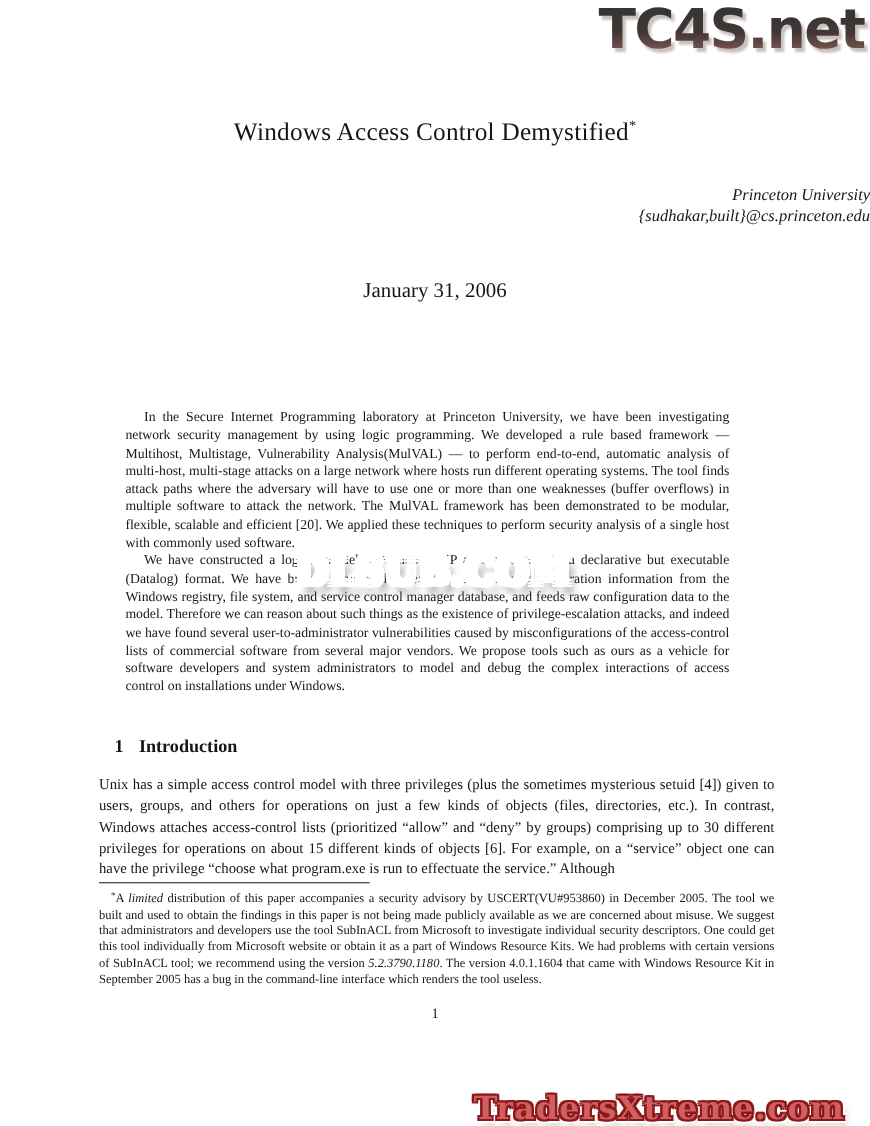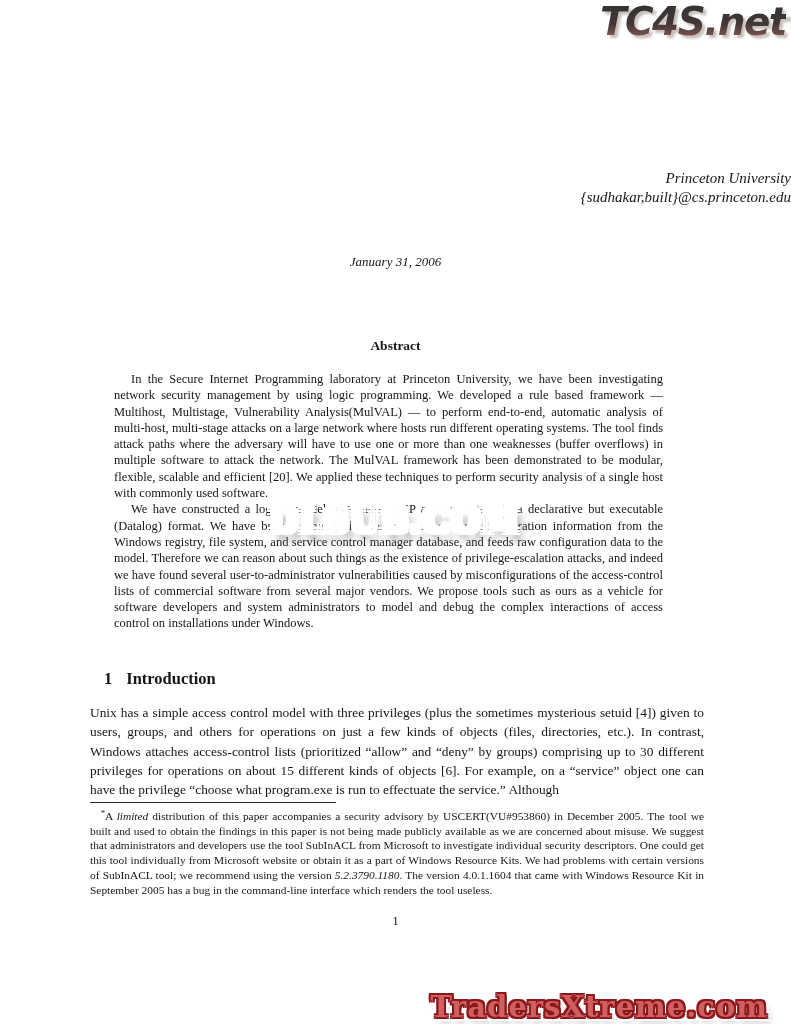--- a/index.html
+++ b/index.html
@@ -22,21 +22,21 @@
   .title sup { font-size: 13px; vertical-align: 9px; }
 
   .authors {
     position: absolute; top: 169px; left: 0; width: 100%;
     text-align: center; font-size: 15px; line-height: 18.5px;
   }
   .it { font-style: italic; text-align: right; }
 
   .date {
     position: absolute; top: 254px; left: 0; width: 100%;
-    text-align: center; font-size: 13px; font-style: italic;
+    text-align: center; font-size: 19px;
   }
 
   .abs-head {
     position: absolute; top: 338px; left: 0; width: 100%;
     text-align: center; font-size: 13.5px; font-weight: bold;
   }
 
   .abstract {
     position: absolute; top: 371px; left: 114px; width: 549px;
     font-size: 12.5px; line-height: 16.3px; text-align: justify;
@@ -67,21 +67,21 @@
 
   .pageno {
     position: absolute; top: 913px; left: 0; width: 100%;
     text-align: center; font-size: 13px;
   }
 
   
   .tc4s {
     position: absolute; top: 2px; right: 5px; z-index: 6;
     font-family: "DejaVu Sans", sans-serif; font-weight: bold;
-    font-size: 39px; letter-spacing: -1.5px; line-height: 1; font-style: italic;
+    font-size: 50px; letter-spacing: -1.5px; line-height: 1;
   }
   .tc4s-shadow {
     position: absolute; left: 3px; top: 3px;
     color: #c8c0ba; filter: blur(1px);
   }
   .tc4s-main {
     position: relative;
     color: #3a3a3a;
     background: linear-gradient(to bottom, #343434 12%, #423637 55%, #8c6058 92%);
     -webkit-background-clip: text;
@@ -122,29 +122,29 @@
 </head>
 <body>
 
 <div class="page">
 
   <div class="tc4s">
     <span class="tc4s-shadow">TC4S.net</span>
     <span class="tc4s-main">TC4S.net</span>
   </div>
 
+  <h1 class="title"><span>Windows Access Control Demystified</span><sup>*</sup></h1>
 
   <div class="authors">
     <div class="it">Princeton University</div>
     <div class="it">{sudhakar,built}@cs.princeton.edu</div>
   </div>
 
   <div class="date">January 31, 2006</div>
 
-  <div class="abs-head">Abstract</div>
 
   <div class="abstract">
     <p>In the Secure Internet Programming laboratory at Princeton University, we have been investigating network security management by using logic programming. We developed a rule based framework — Multihost, Multistage, Vulnerability Analysis(MulVAL) — to perform end-to-end, automatic analysis of multi-host, multi-stage attacks on a large network where hosts run different operating systems. The tool finds attack paths where the adversary will have to use one or more than one weaknesses (buffer overflows) in multiple software to attack the network. The MulVAL framework has been demonstrated to be modular, flexible, scalable and efficient [20]. We applied these techniques to perform security analysis of a single host with commonly used software.</p>
     <p>We have constructed a logical model of Windows XP access control, in a declarative but executable (Datalog) format. We have built a scanner that reads access-control configuration information from the Windows registry, file system, and service control manager database, and feeds raw configuration data to the model. Therefore we can reason about such things as the existence of privilege-escalation attacks, and indeed we have found several user-to-administrator vulnerabilities caused by misconfigurations of the access-control lists of commercial software from several major vendors. We propose tools such as ours as a vehicle for software developers and system administrators to model and debug the complex interactions of access control on installations under Windows.</p>
   </div>
 
   <div class="dlsub">DLSUB.COM</div>
 
   <h2 class="sec">
     <span class="sec-num">1</span><span>Introduction</span>

